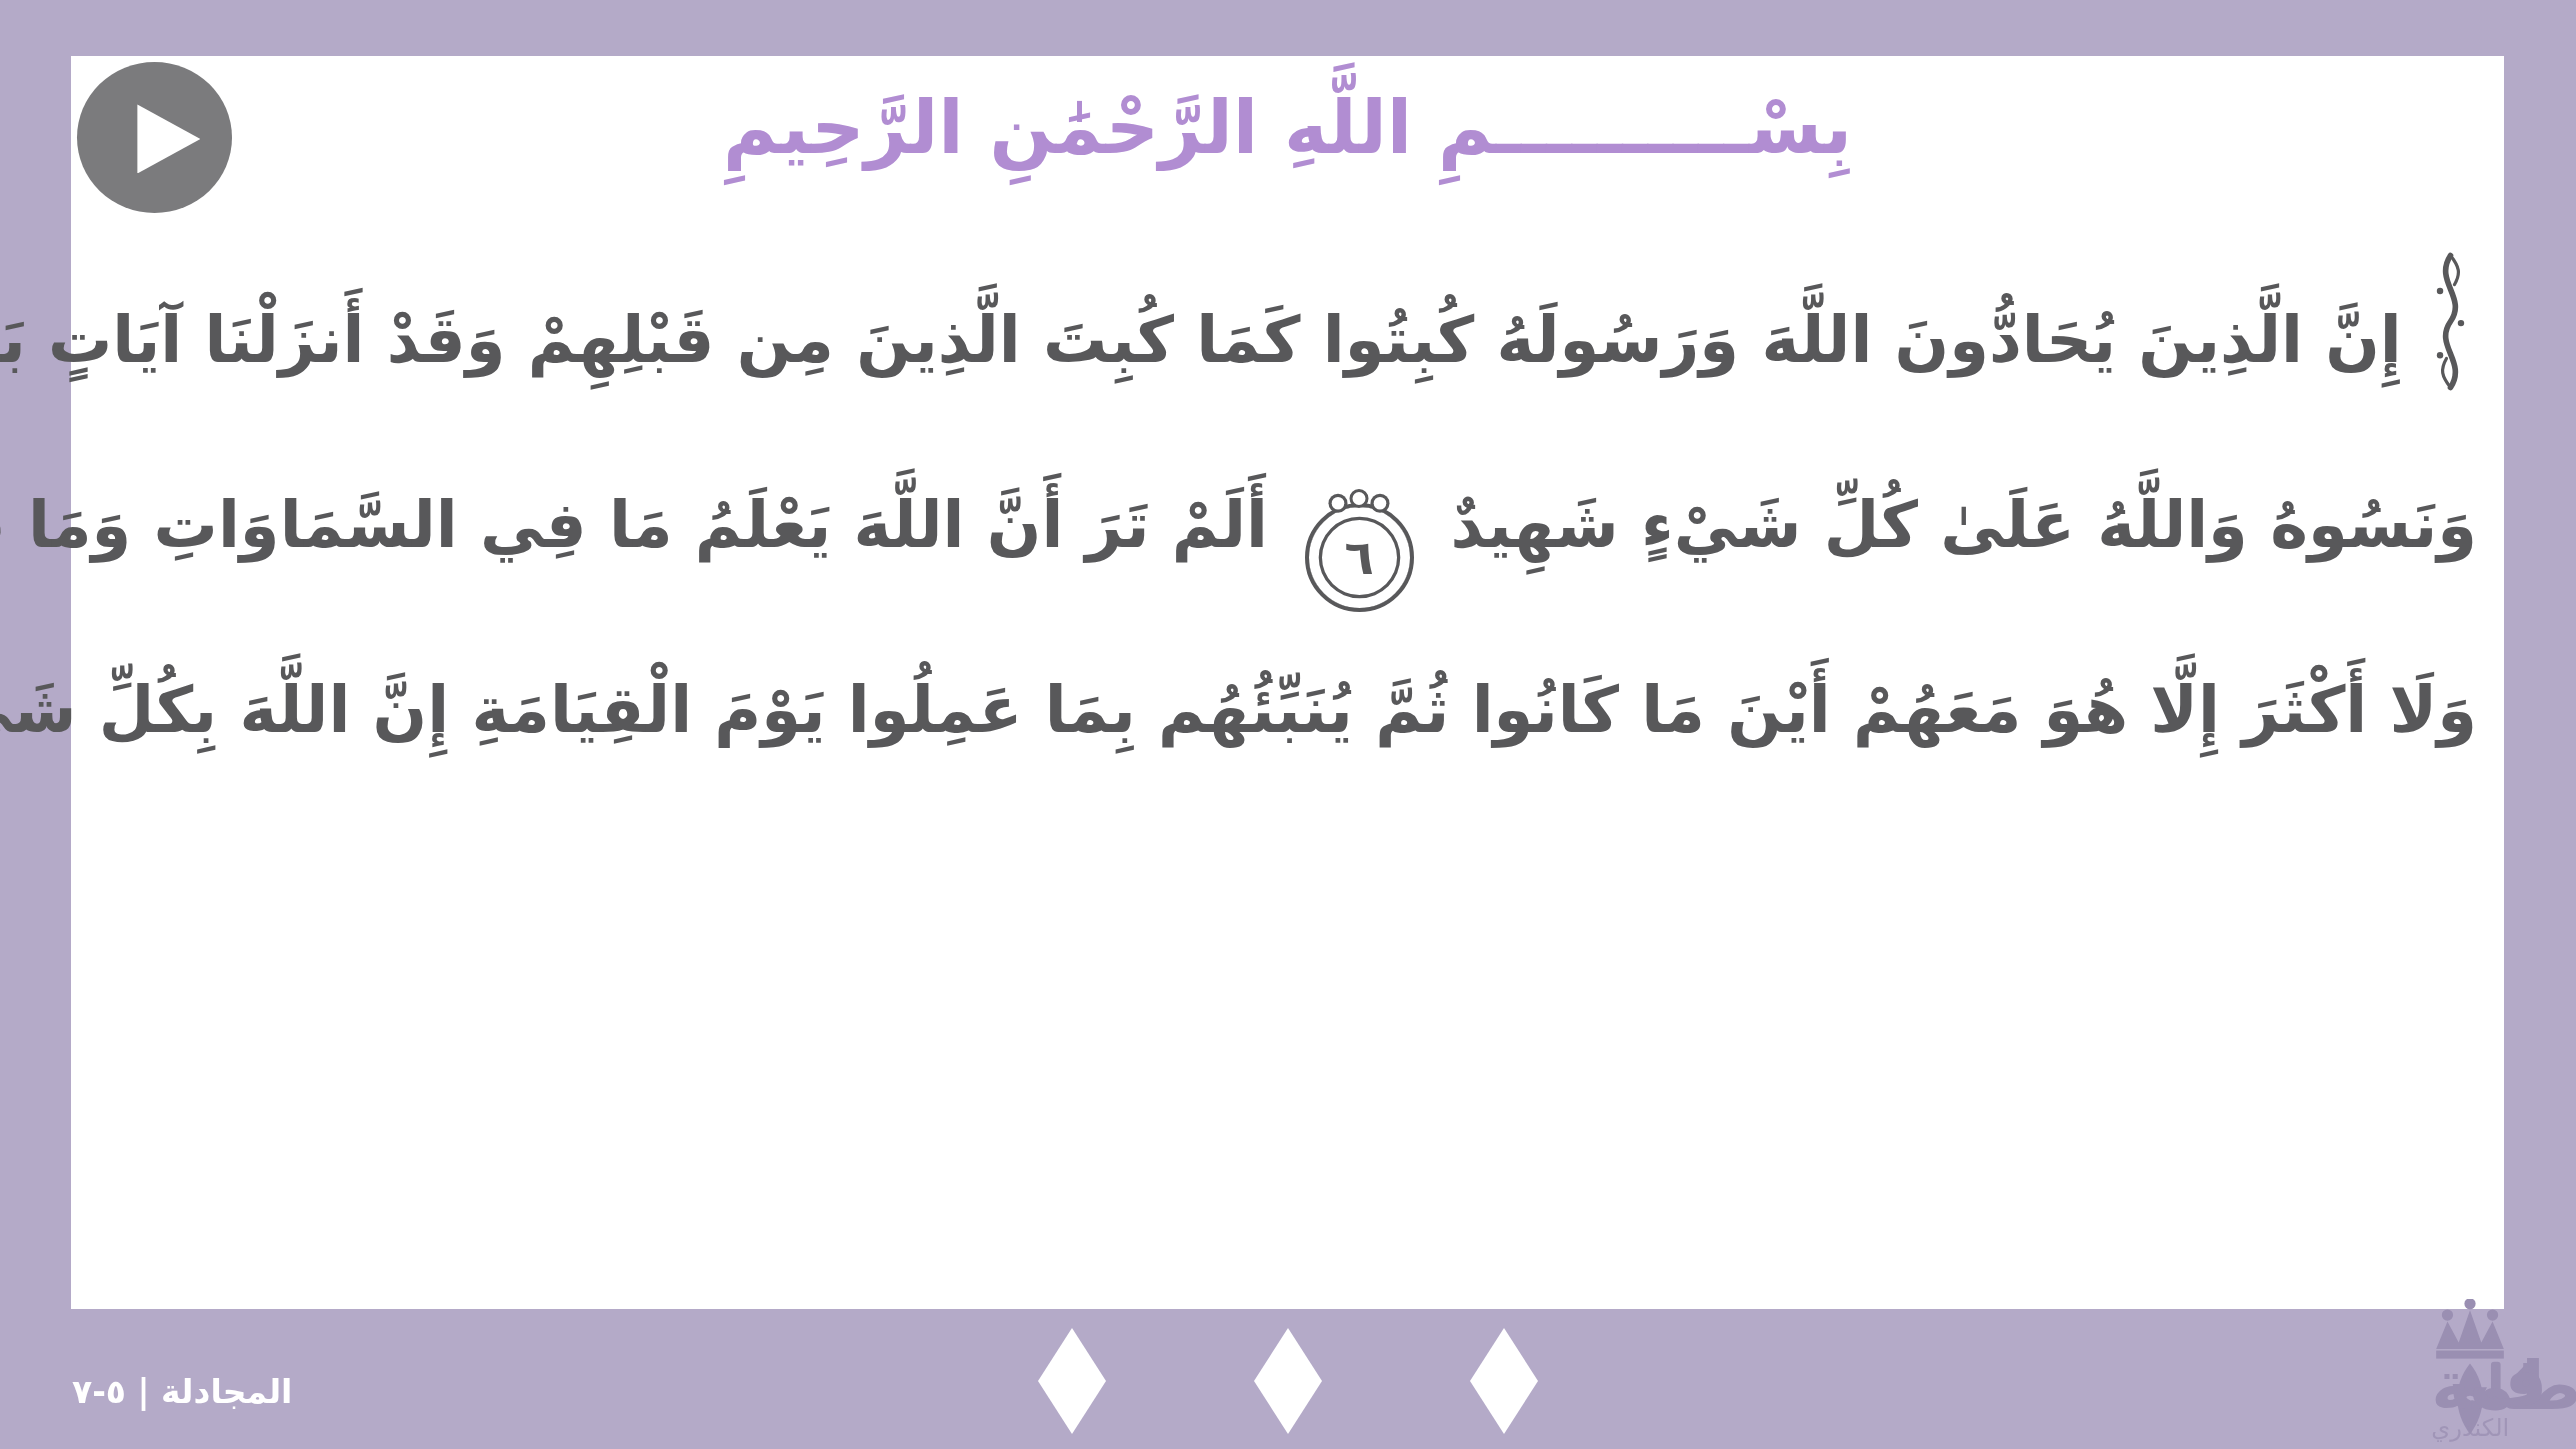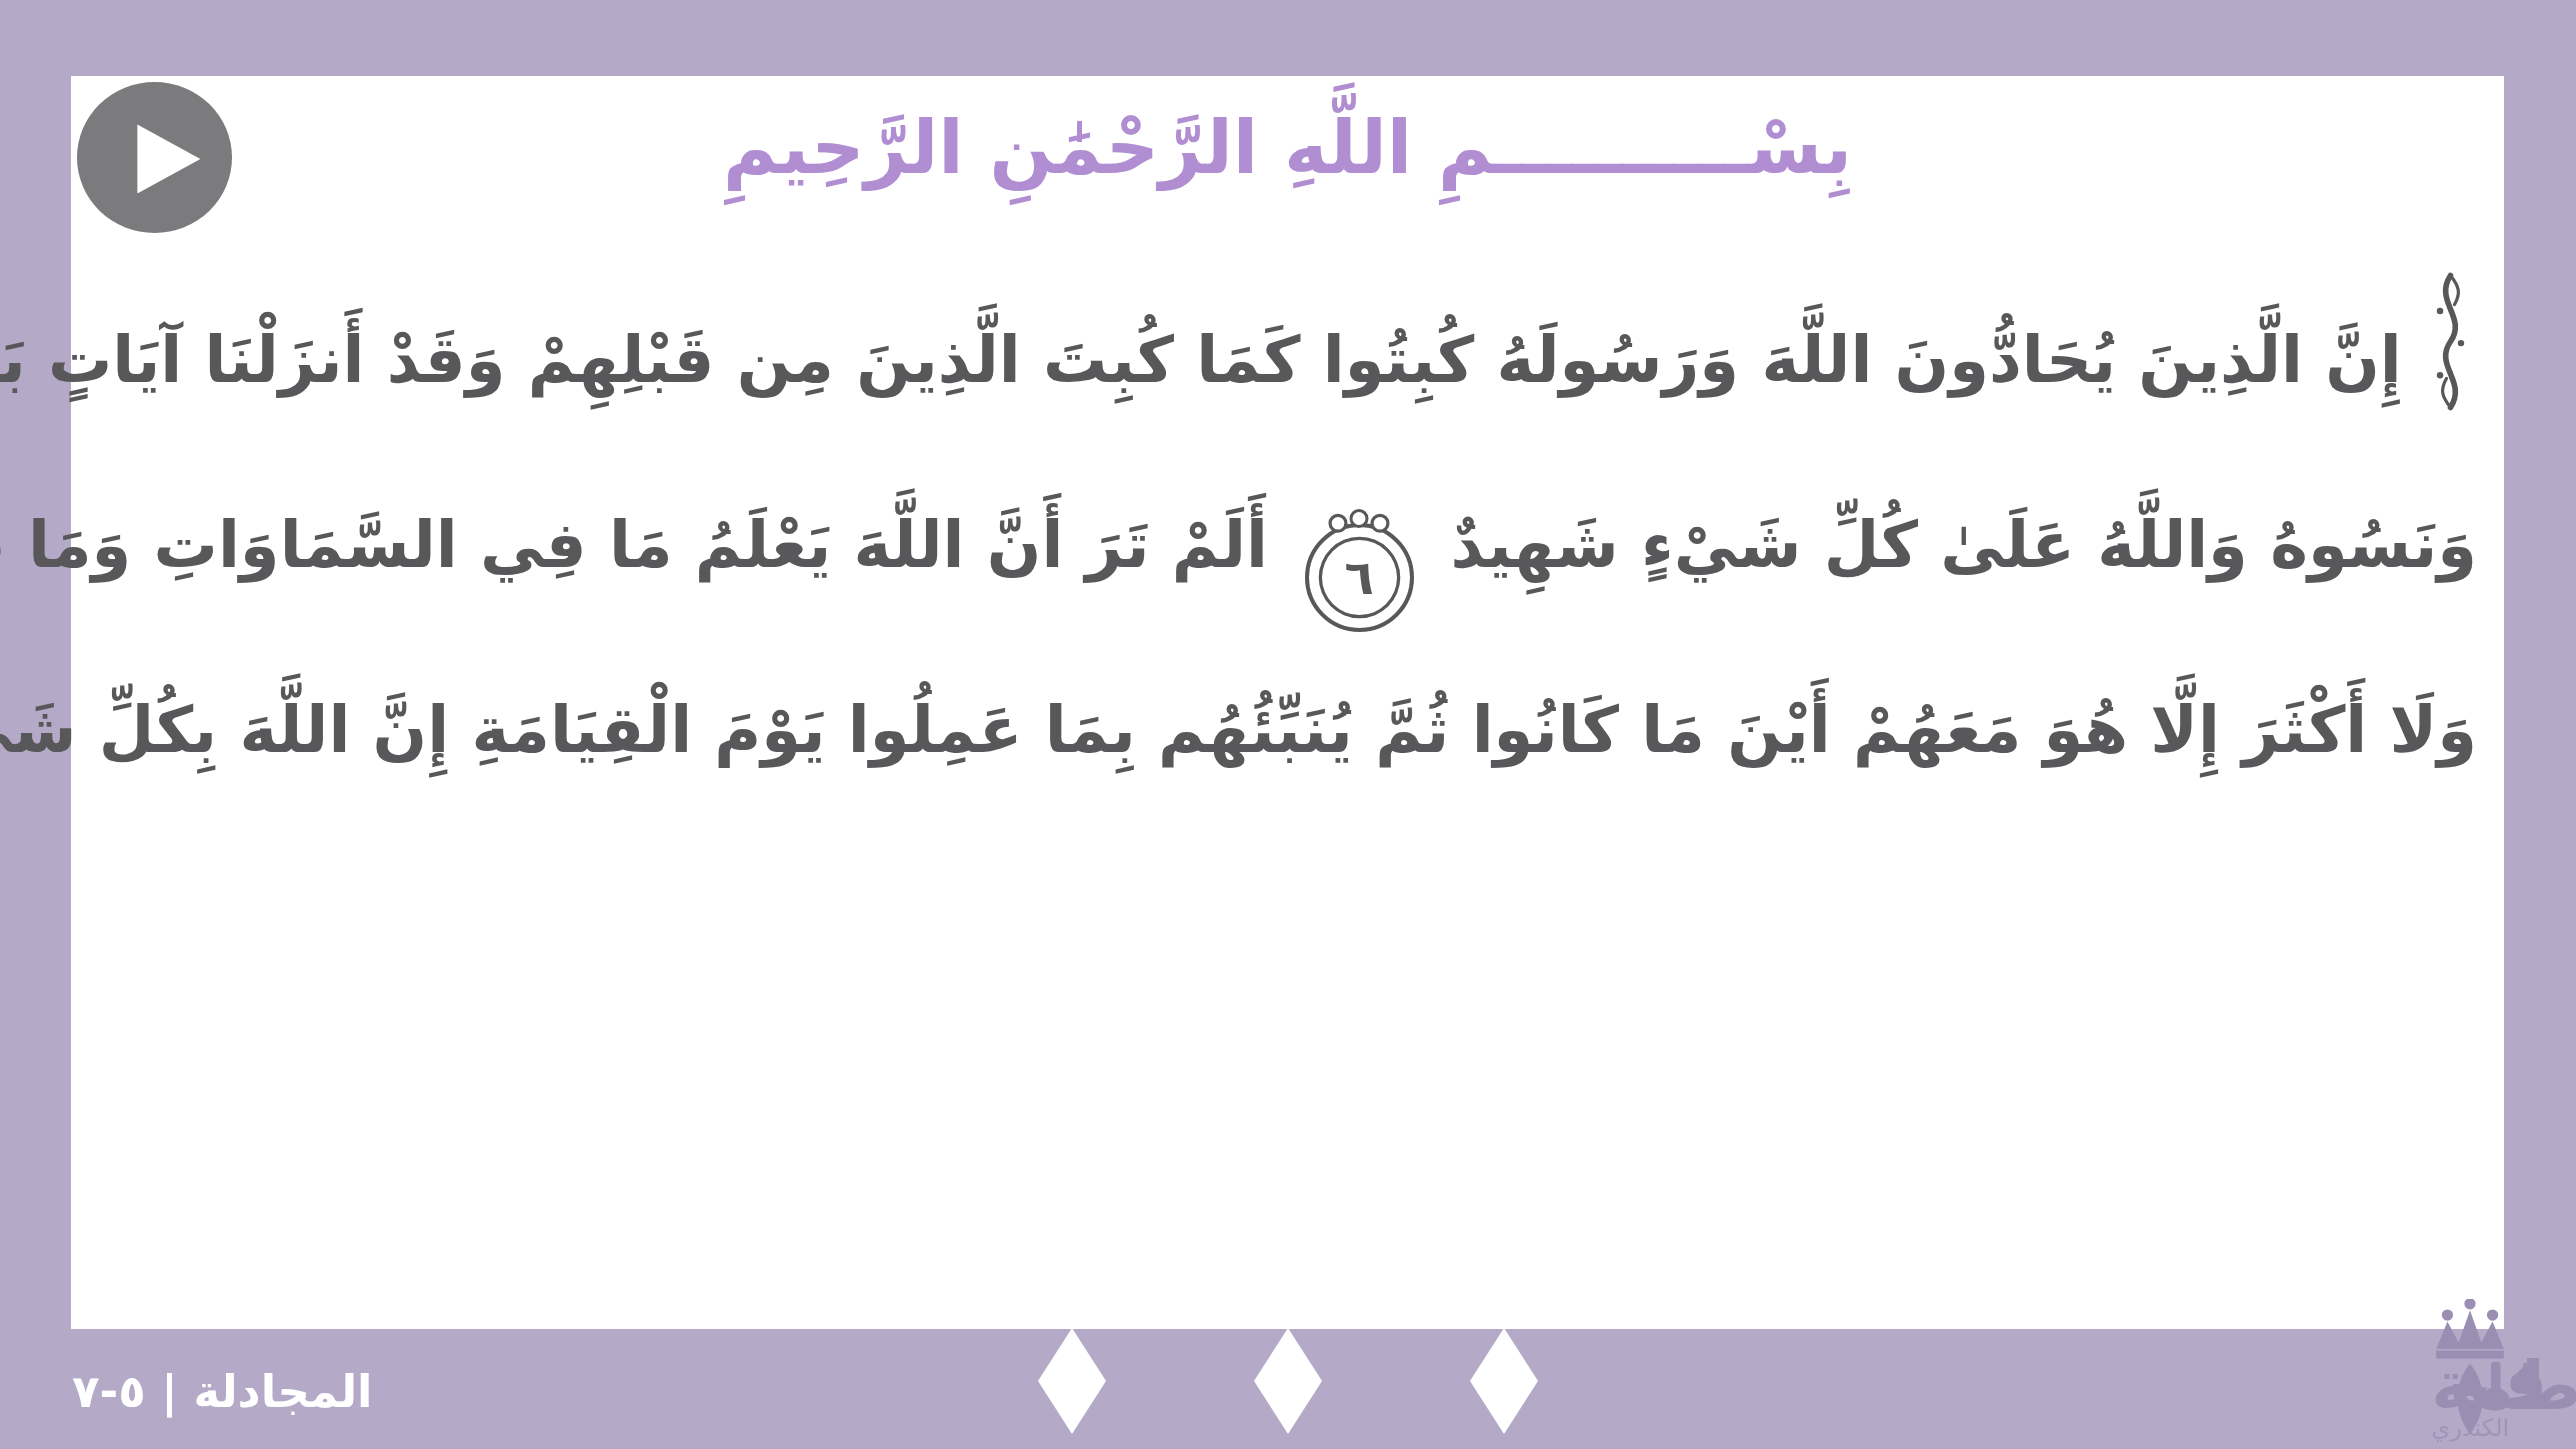--- a/index.html
+++ b/index.html
@@ -5,21 +5,20 @@
   html,body{margin:0;padding:0;}
   body{
     width:2576px;height:1449px;position:relative;overflow:hidden;
     background:#b4aac8;
     font-family:"DejaVu Sans",sans-serif;
   }
   
   .frame{
     position:absolute;left:71px;top:56px;width:2433px;height:1253px;
     background:#ffffff;
-    margin-top:20px;
   }
   
   .play-btn{
     position:absolute;left:6.4px;top:6.4px;width:155px;height:151px;border-radius:50%;
     background:#7b7b7d;cursor:pointer;
   }
   .play-btn .triangle{
     position:absolute;left:60px;top:42px;width:63px;height:69px;background:#ffffff;
     clip-path:polygon(0 0,100% 50%,0 100%);
   }
@@ -49,21 +48,21 @@
   }
   .ayah-marker::before{
     content:"";position:absolute;top:-17.7px;left:50%;transform:translateX(-50%);
     width:13px;height:13px;border:3.2px solid #58585a;border-radius:50%;background:#fff;
     box-shadow:21px 4.8px 0 -3.2px #ffffff,21px 4.8px 0 0 #58585a,-21px 4.8px 0 -3.2px #ffffff,-21px 4.8px 0 0 #58585a;
   }
   .vornament{vertical-align:-32px;margin:0 8px;}
   
   .footer-ref{
     position:absolute;left:72px;top:1364px;height:56px;line-height:56px;
-    color:#ffffff;font-size:45px;font-weight:bold;direction:rtl;text-align:left;
+    color:#ffffff;font-size:33px;font-weight:bold;direction:rtl;text-align:left;
   }
   .diamonds{
     position:absolute;left:0;right:0;top:1328px;height:106px;
     display:flex;justify-content:center;align-items:center;gap:148px;
   }
   .diamond{
     width:68px;height:106px;background:#ffffff;
     clip-path:polygon(50% 0,100% 50%,50% 100%,0 50%);
   }
   .watermark{

